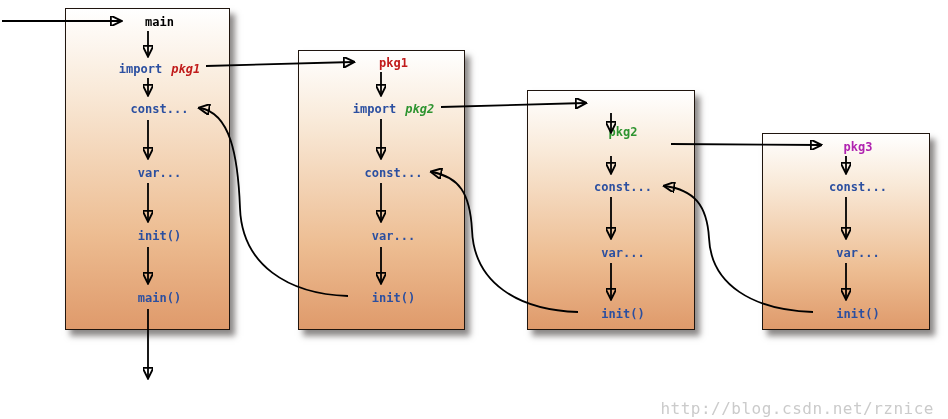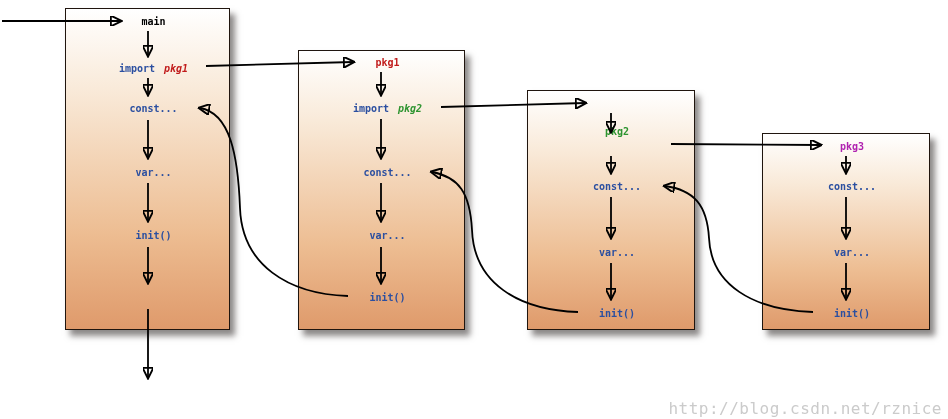--- a/index.html
+++ b/index.html
@@ -20,26 +20,26 @@
     background: linear-gradient(180deg, #ffffff 0%, #f9ead9 25%, #edbd92 70%, #df9a6b 100%);
     box-shadow: 5px 6px 6px rgba(45, 40, 38, 0.55);
   }
   .box-main { left: 65px;  top: 8px;   width: 165px; height: 322px; }
   .box-pkg1 { left: 298px; top: 50px;  width: 167px; height: 280px; }
   .box-pkg2 { left: 527px; top: 90px;  width: 168px; height: 240px; }
   .box-pkg3 { left: 762px; top: 133px; width: 168px; height: 197px; }
 
   .item {
     position: absolute;
-    left: 6px;
+    left: 12px;
     width: 100%;
     height: 20px;
     line-height: 20px;
     text-align: center;
-    font-size: 10px;
+    font-size: 12px;
     font-weight: bold;
     color: #2b4fa0;
     white-space: nowrap;
   }
   .title  { color: #000000; }
   .t-pkg1 { color: #c11b1b; }
   .t-pkg2 { color: #2e9430; margin-top: 28px; }
   .t-pkg3 { color: #b023b0; }
   .pkgref { font-style: italic; margin-left: 9px; }
 
@@ -56,38 +56,39 @@
     left: 65px; top: 386px;
     width: 165px;
     text-align: center;
     font-size: 15px;
     font-weight: bold;
     color: #000000;
   }
 
   .watermark {
     position: absolute;
-    right: 6px; bottom: 1px;
+    right: 14px; bottom: 1px;
     font-size: 16px;
     color: #cbcbcb;
     letter-spacing: 0.5px;
     margin-left: 16px;
   }
 </style>
 </head>
 <body>
 
 <div class="canvas">
 
   <div class="box box-main">
     <div class="item title" style="top:3px">main</div>
     <div class="item" style="top:50px"><span>import</span><span class="pkgref t-pkg1">pkg1</span></div>
     <div class="item" style="top:90px">const...</div>
     <div class="item" style="top:154px">var...</div>
     <div class="item" style="top:217px">init()</div>
+    <div class="item" style="top:279px">main()</div>
   </div>
 
   <div class="box box-pkg1">
     <div class="item title t-pkg1" style="top:2px">pkg1</div>
     <div class="item" style="top:48px"><span>import</span><span class="pkgref t-pkg2">pkg2</span></div>
     <div class="item" style="top:112px">const...</div>
     <div class="item" style="top:175px">var...</div>
     <div class="item" style="top:237px">init()</div>
   </div>
 

